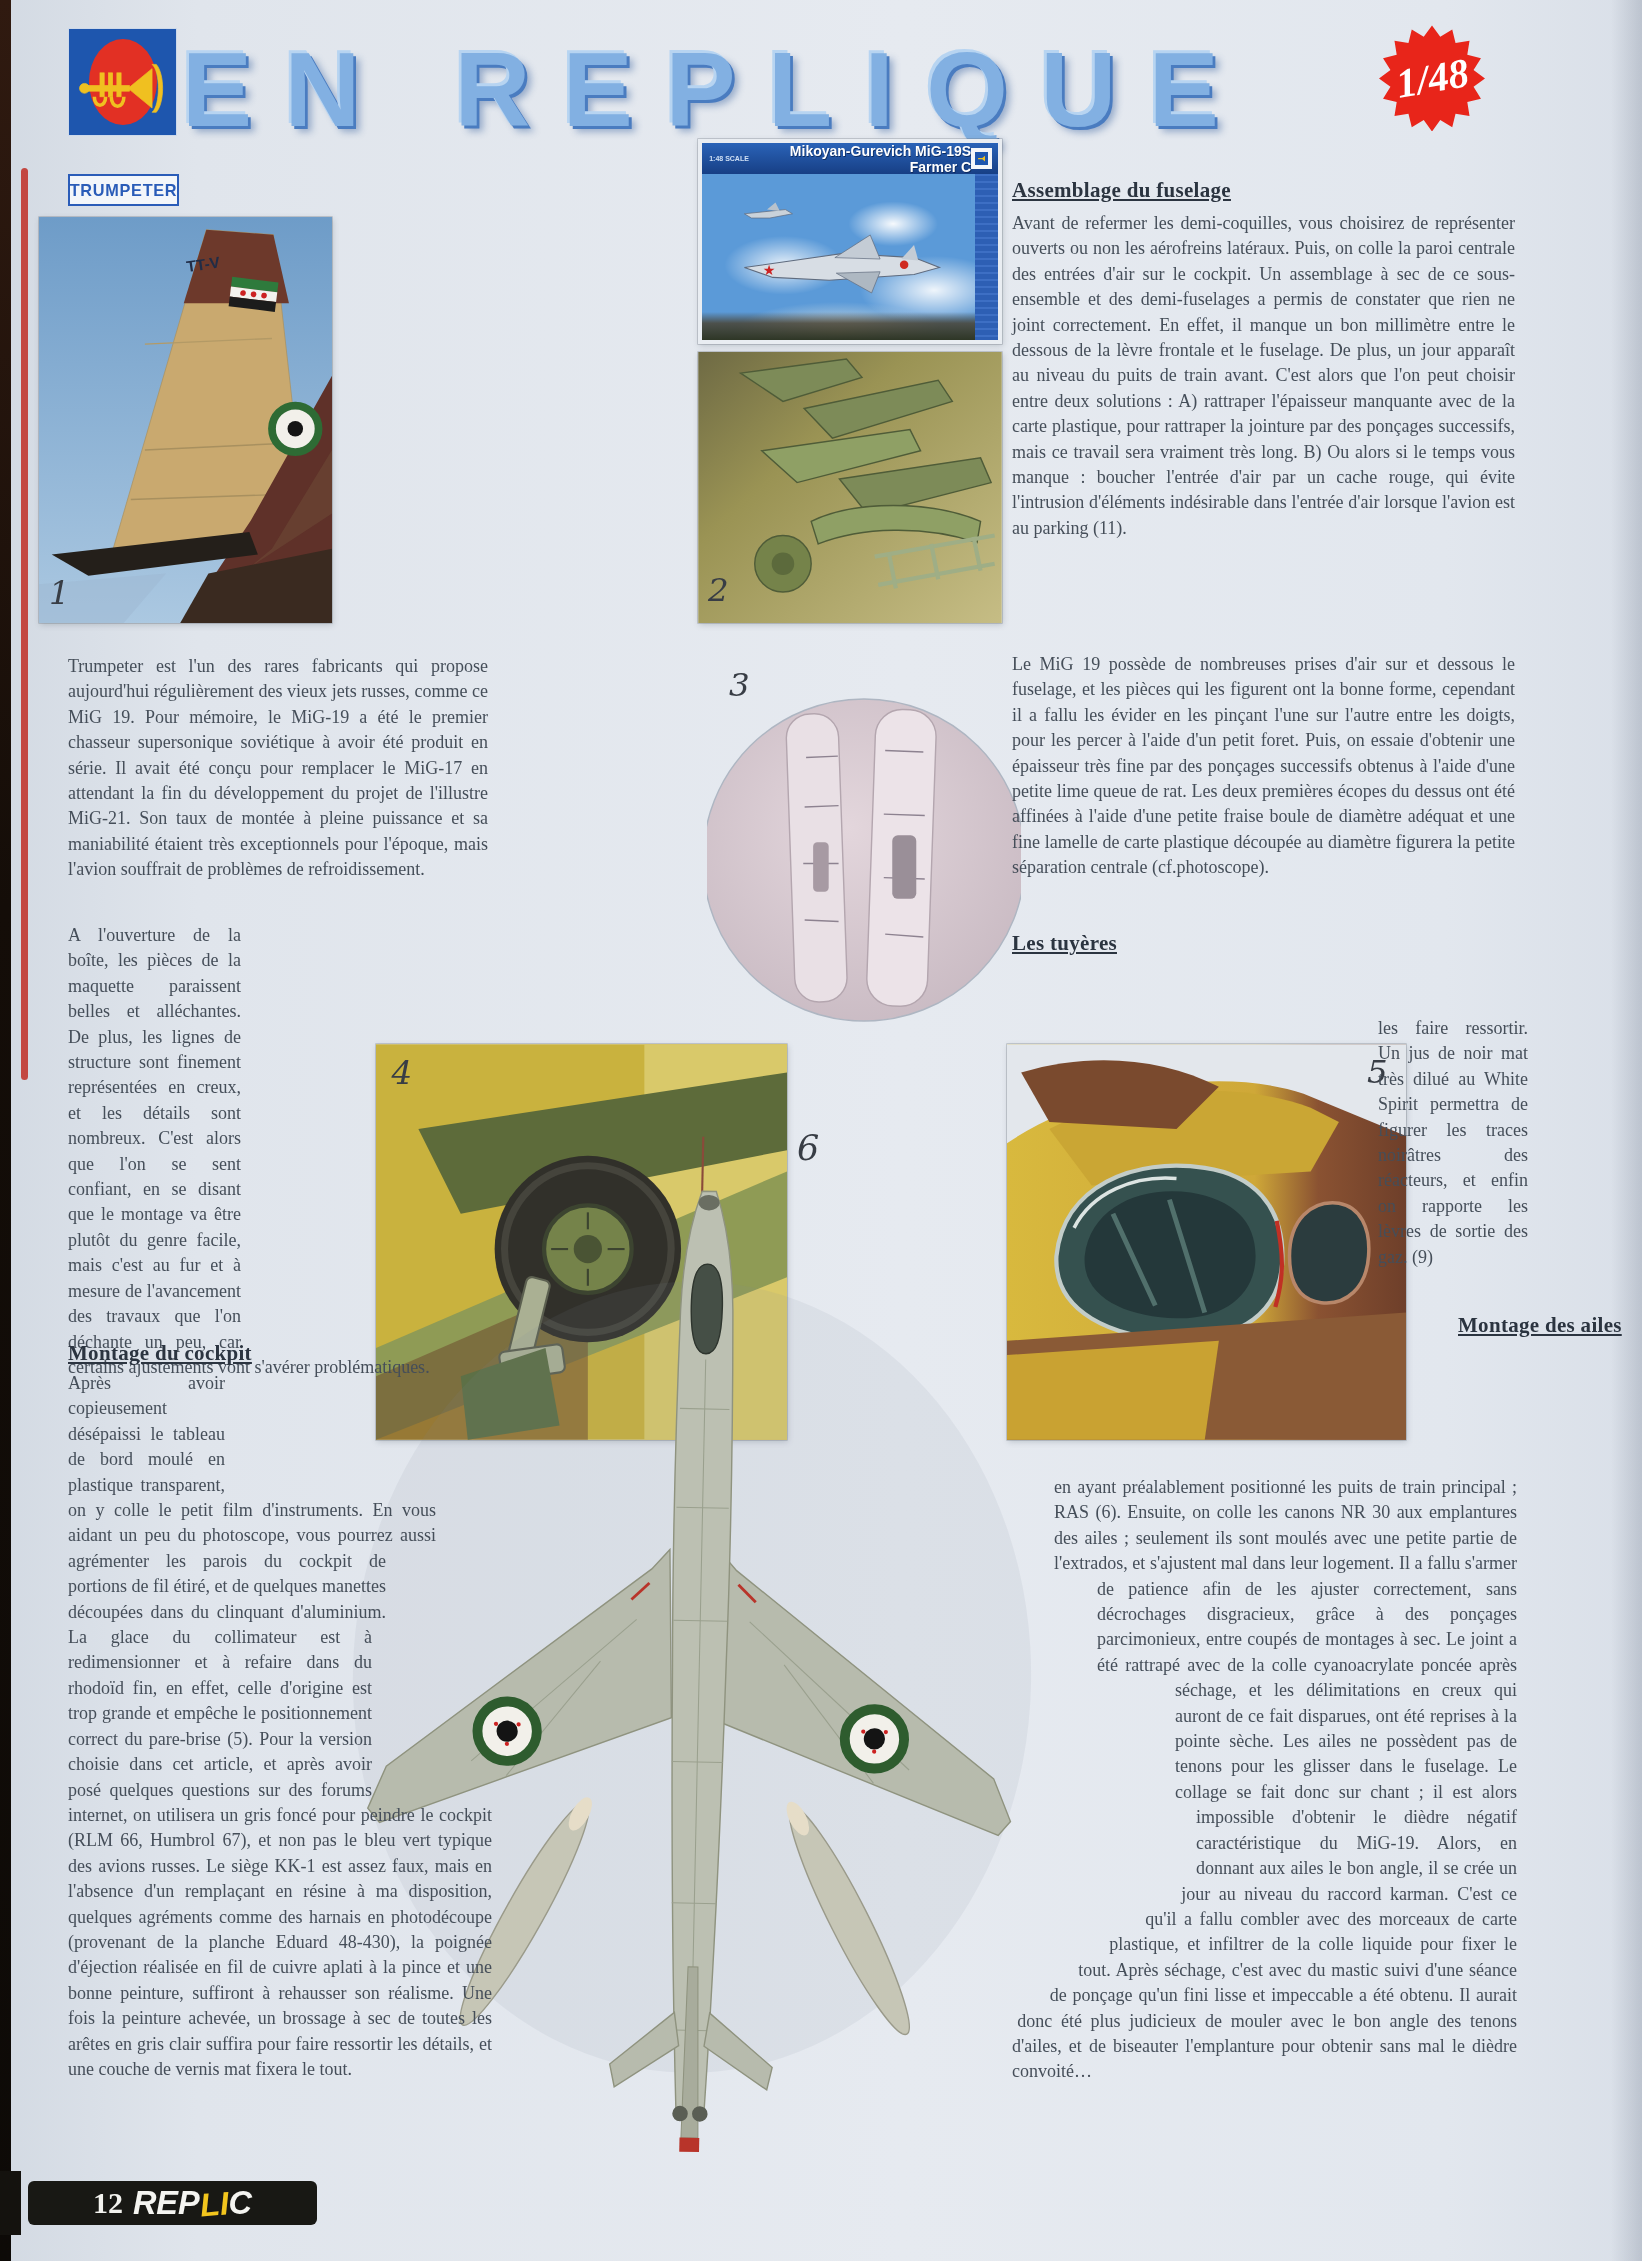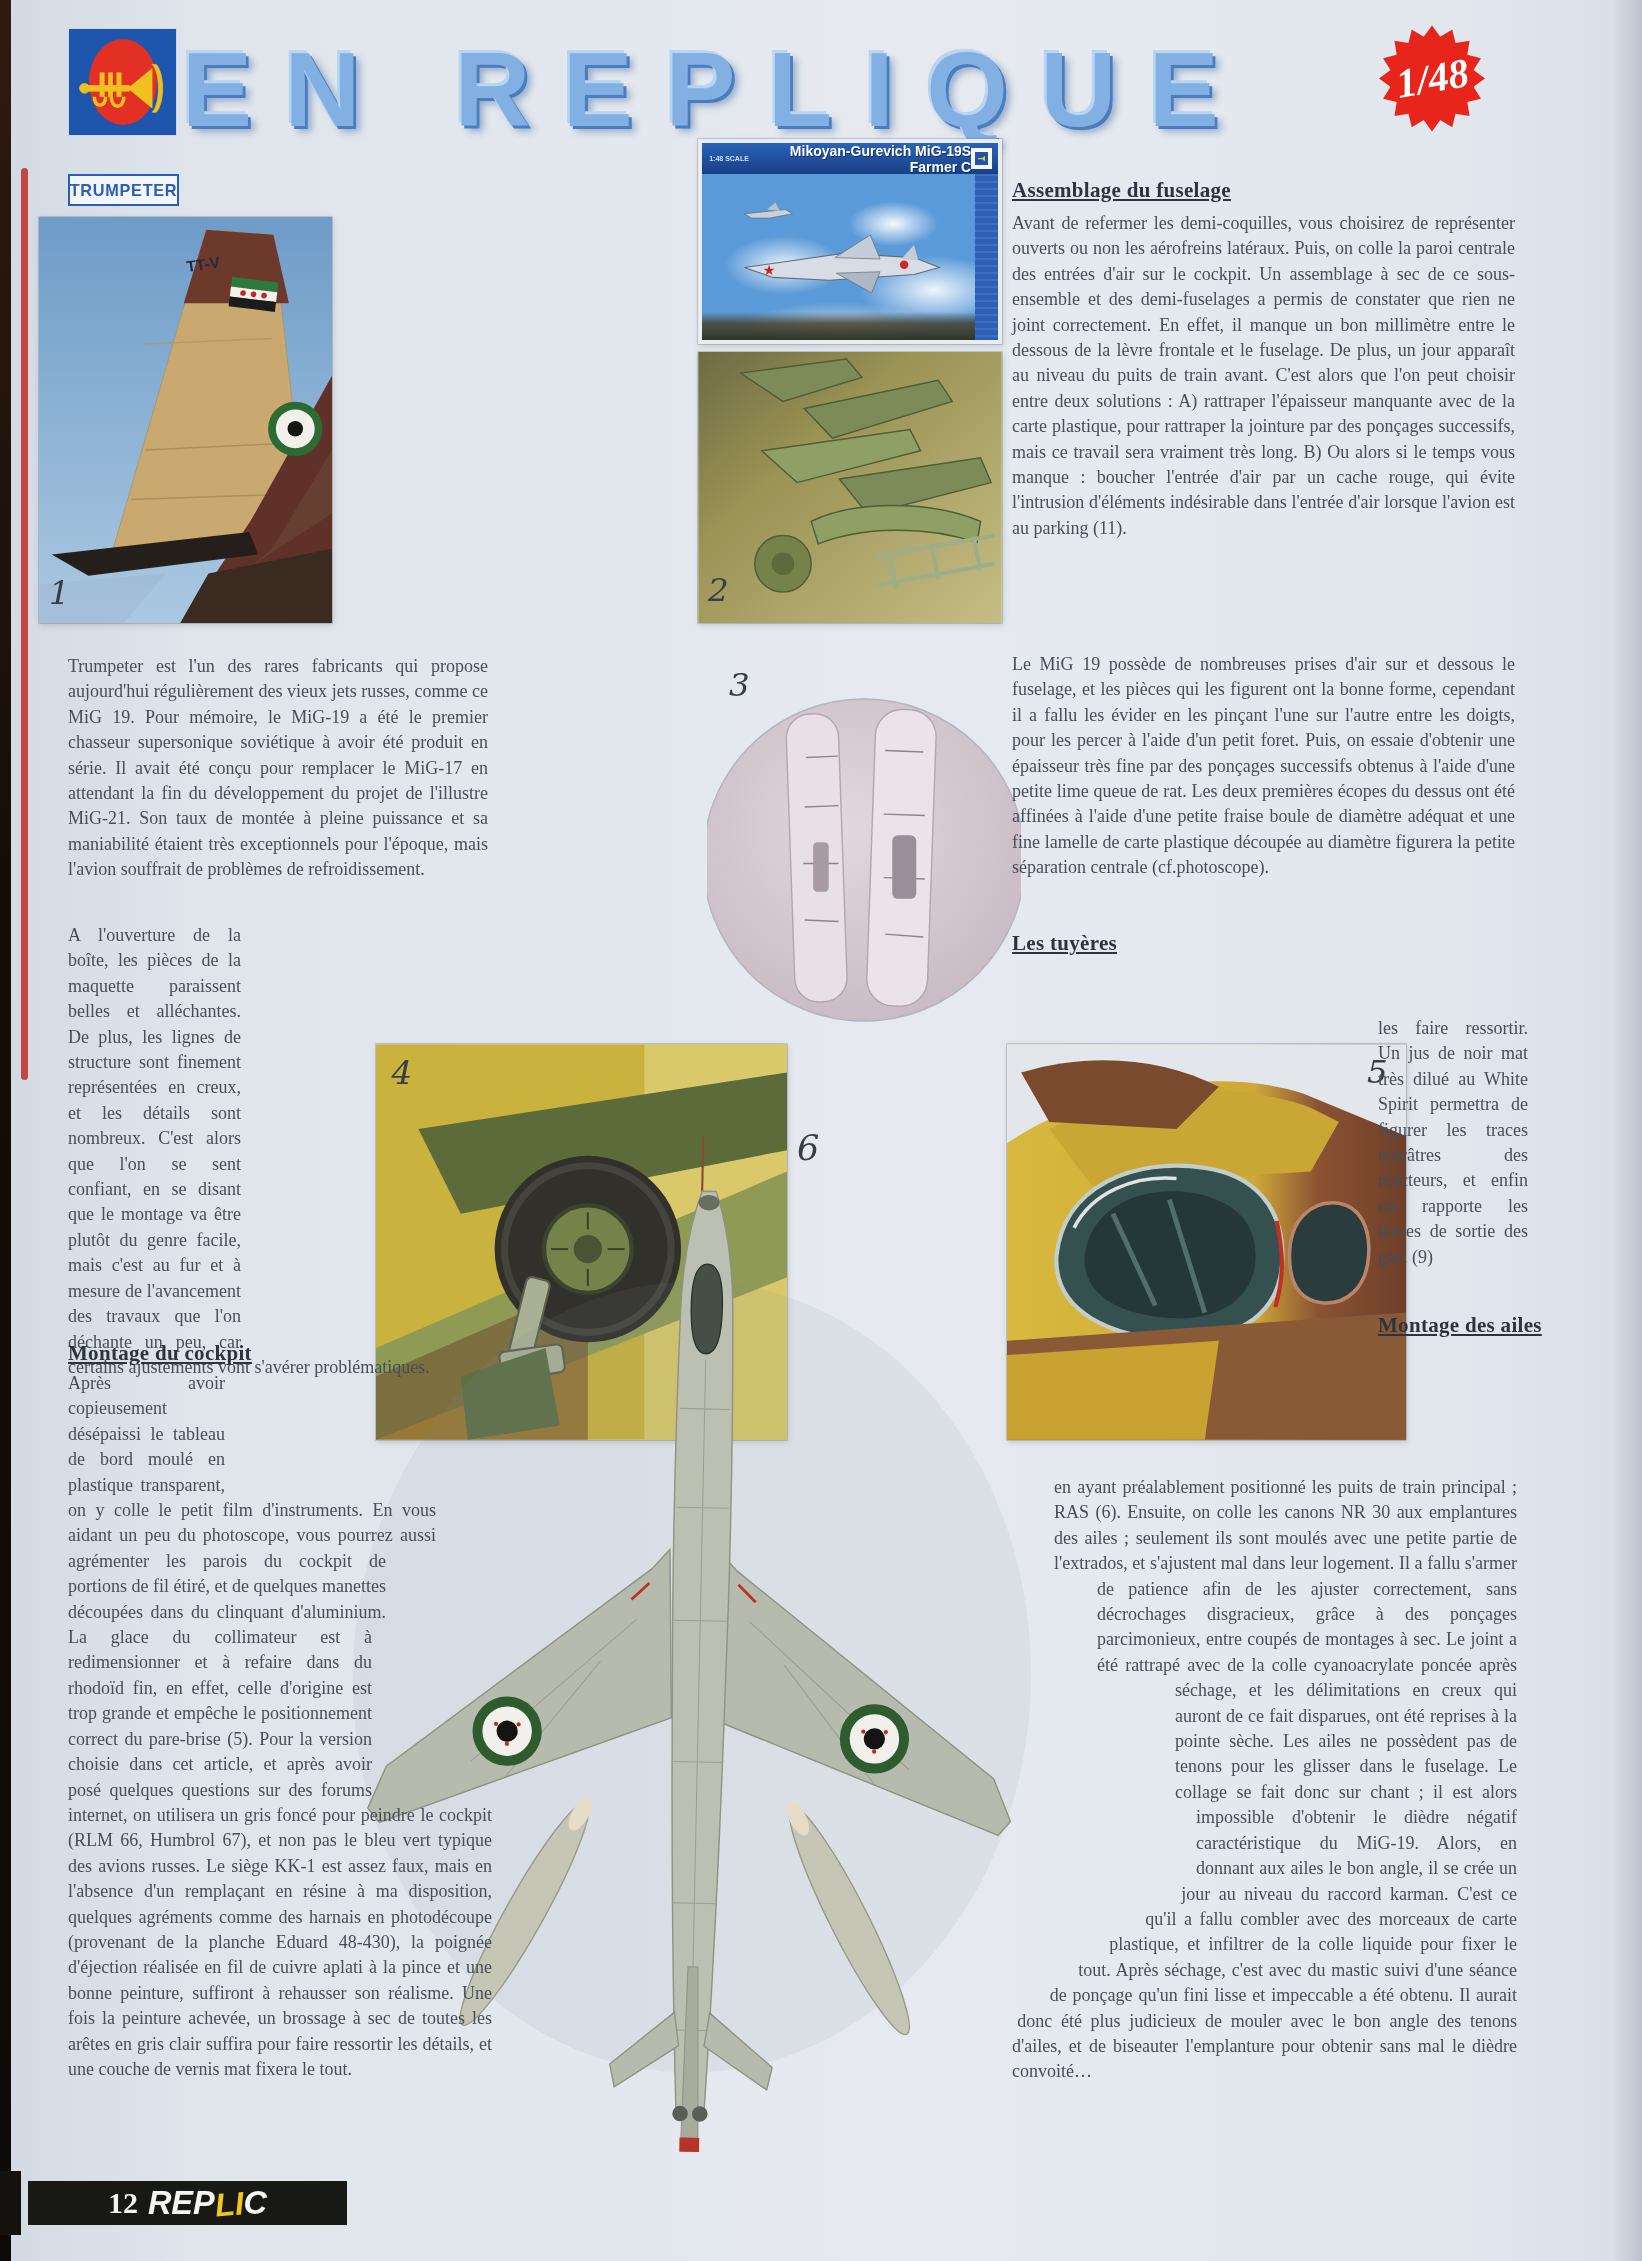--- a/index.html
+++ b/index.html
@@ -53,21 +53,21 @@
            background:linear-gradient(rgba(90,80,60,0),rgba(74,68,52,.85) 40%,#2e3626);}
   .strip{position:absolute;top:35px;right:4.2px;bottom:4.2px;width:22.6px;background:#2d5fb4;
          background-image:repeating-linear-gradient(#3d6fc4 0 2.1px,#2d5fb4 2.1px 7px);}
   .ph1{left:39px;top:217px;width:293px;height:406px;}
   .ph2{left:698px;top:352px;width:304px;height:271px;}
   .ph3{left:707px;top:694px;width:314px;height:332px;overflow:visible;box-shadow:none;}
   .ph4{left:376px;top:1044px;width:411px;height:396px;}
   .ph5{left:1007px;top:1044px;width:399px;height:396px;}
   .ph6{left:297px;top:1127px;width:876px;height:1042px;overflow:visible;transform:rotate(1.2deg);}
   
-  .footer-bar{left:28px;top:2181px;width:319px;height:44px;background:#181814;display:flex;align-items:center;justify-content:center;gap:10px;}
+  .footer-bar{left:28px;top:2181px;width:289px;height:44px;background:#181814;display:flex;align-items:center;justify-content:center;gap:10px;border-radius:6px;}
   .footer-bar .pg{font-family:"Liberation Serif",serif;font-weight:bold;font-size:30px;color:#f2f2ee;}
   .footer-bar .mg{font-family:"Liberation Sans",sans-serif;font-style:italic;font-weight:900;font-size:32.5px;letter-spacing:0;}
   .footer-bar .w{color:#f4f4f0;} .footer-bar .y{color:#f2c51d;display:inline-block;transform:rotate(-5deg) translateY(1.4px);}
 </style>
 </head>
 <body>
 
 <div class="page">
 
   <div class="abs spine-edge"></div>
@@ -379,21 +379,21 @@
   </div>
   <div class="abs txt" style="left:1012px;top:652px;width:503px">
     <span>Le MiG 19 possède de nombreuses prises d'air sur et dessous le fuselage, et les pièces qui les figurent ont la bonne forme, cependant il a fallu les évider en les pinçant l'une sur l'autre entre les doigts, pour les percer à l'aide d'un petit foret. Puis, on essaie d'obtenir une épaisseur très fine par des ponçages successifs obtenus à l'aide d'une petite lime queue de rat. Les deux premières écopes du dessus ont été affinées à l'aide d'une petite fraise boule de diamètre adéquat et une fine lamelle de carte plastique découpée au diamètre figurera la petite séparation centrale (cf.photoscope).</span>
   </div>
 
   <div class="abs h" style="left:1012px;top:931px">Les tuyères</div>
   <div class="abs txt" style="left:1378px;top:1016px;width:150px">
     <span>les faire ressortir. Un jus de noir mat très dilué au White Spirit permettra de figurer les traces noirâtres des réacteurs, et enfin on rapporte les lèvres de sortie des gaz. (9)</span>
   </div>
 
-  <div class="abs h" style="left:1378px;top:1313px;white-space:nowrap">Montage des ailes</div>
+  <div class="abs h" style="left:1458px;top:1313px;white-space:nowrap">Montage des ailes</div>
   <div class="abs txt" style="left:1012px;top:1475px;width:505px">
     <span class="spacer fl" style="width:184px;height:537px;
           shape-outside:polygon(0 0,42px 0,42px 106px,85px 106px,85px 212px,163px 212px,163px 332px,184px 332px,184px 396px,85px 466px,21px 523px,0 537px);"></span>
     <span>en ayant préalablement positionné les puits de train principal ; RAS (6). Ensuite, on colle les canons NR 30 aux emplantures des ailes ; seulement ils sont moulés avec une petite partie de l'extrados, et s'ajustent mal dans leur logement. Il a fallu s'armer de patience afin de les ajuster correctement, sans décrochages disgracieux, grâce à des ponçages parcimonieux, entre coupés de montages à sec. Le joint a été rattrapé avec de la colle cyanoacrylate poncée après séchage, et les délimitations en creux qui auront de ce fait disparues, ont été reprises à la pointe sèche. Les ailes ne possèdent pas de tenons pour les glisser dans le fuselage. Le collage se fait donc sur chant ; il est alors impossible d'obtenir le dièdre négatif caractéristique du MiG-19. Alors, en donnant aux ailes le bon angle, il se crée un jour au niveau du raccord karman. C'est ce qu'il a fallu combler avec des morceaux de carte plastique, et infiltrer de la colle liquide pour fixer le tout. Après séchage, c'est avec du mastic suivi d'une séance de ponçage qu'un fini lisse et impeccable a été obtenu. Il aurait donc été plus judicieux de mouler avec le bon angle des tenons d'ailes, et de biseauter l'emplanture pour obtenir sans mal le dièdre convoité…</span>
   </div>
 
   <div class="abs footer-bar">
     <span class="pg">12</span>
     <span class="mg"><span class="w">REP</span><span class="y">LI</span><span class="w">C</span></span>
   </div>

